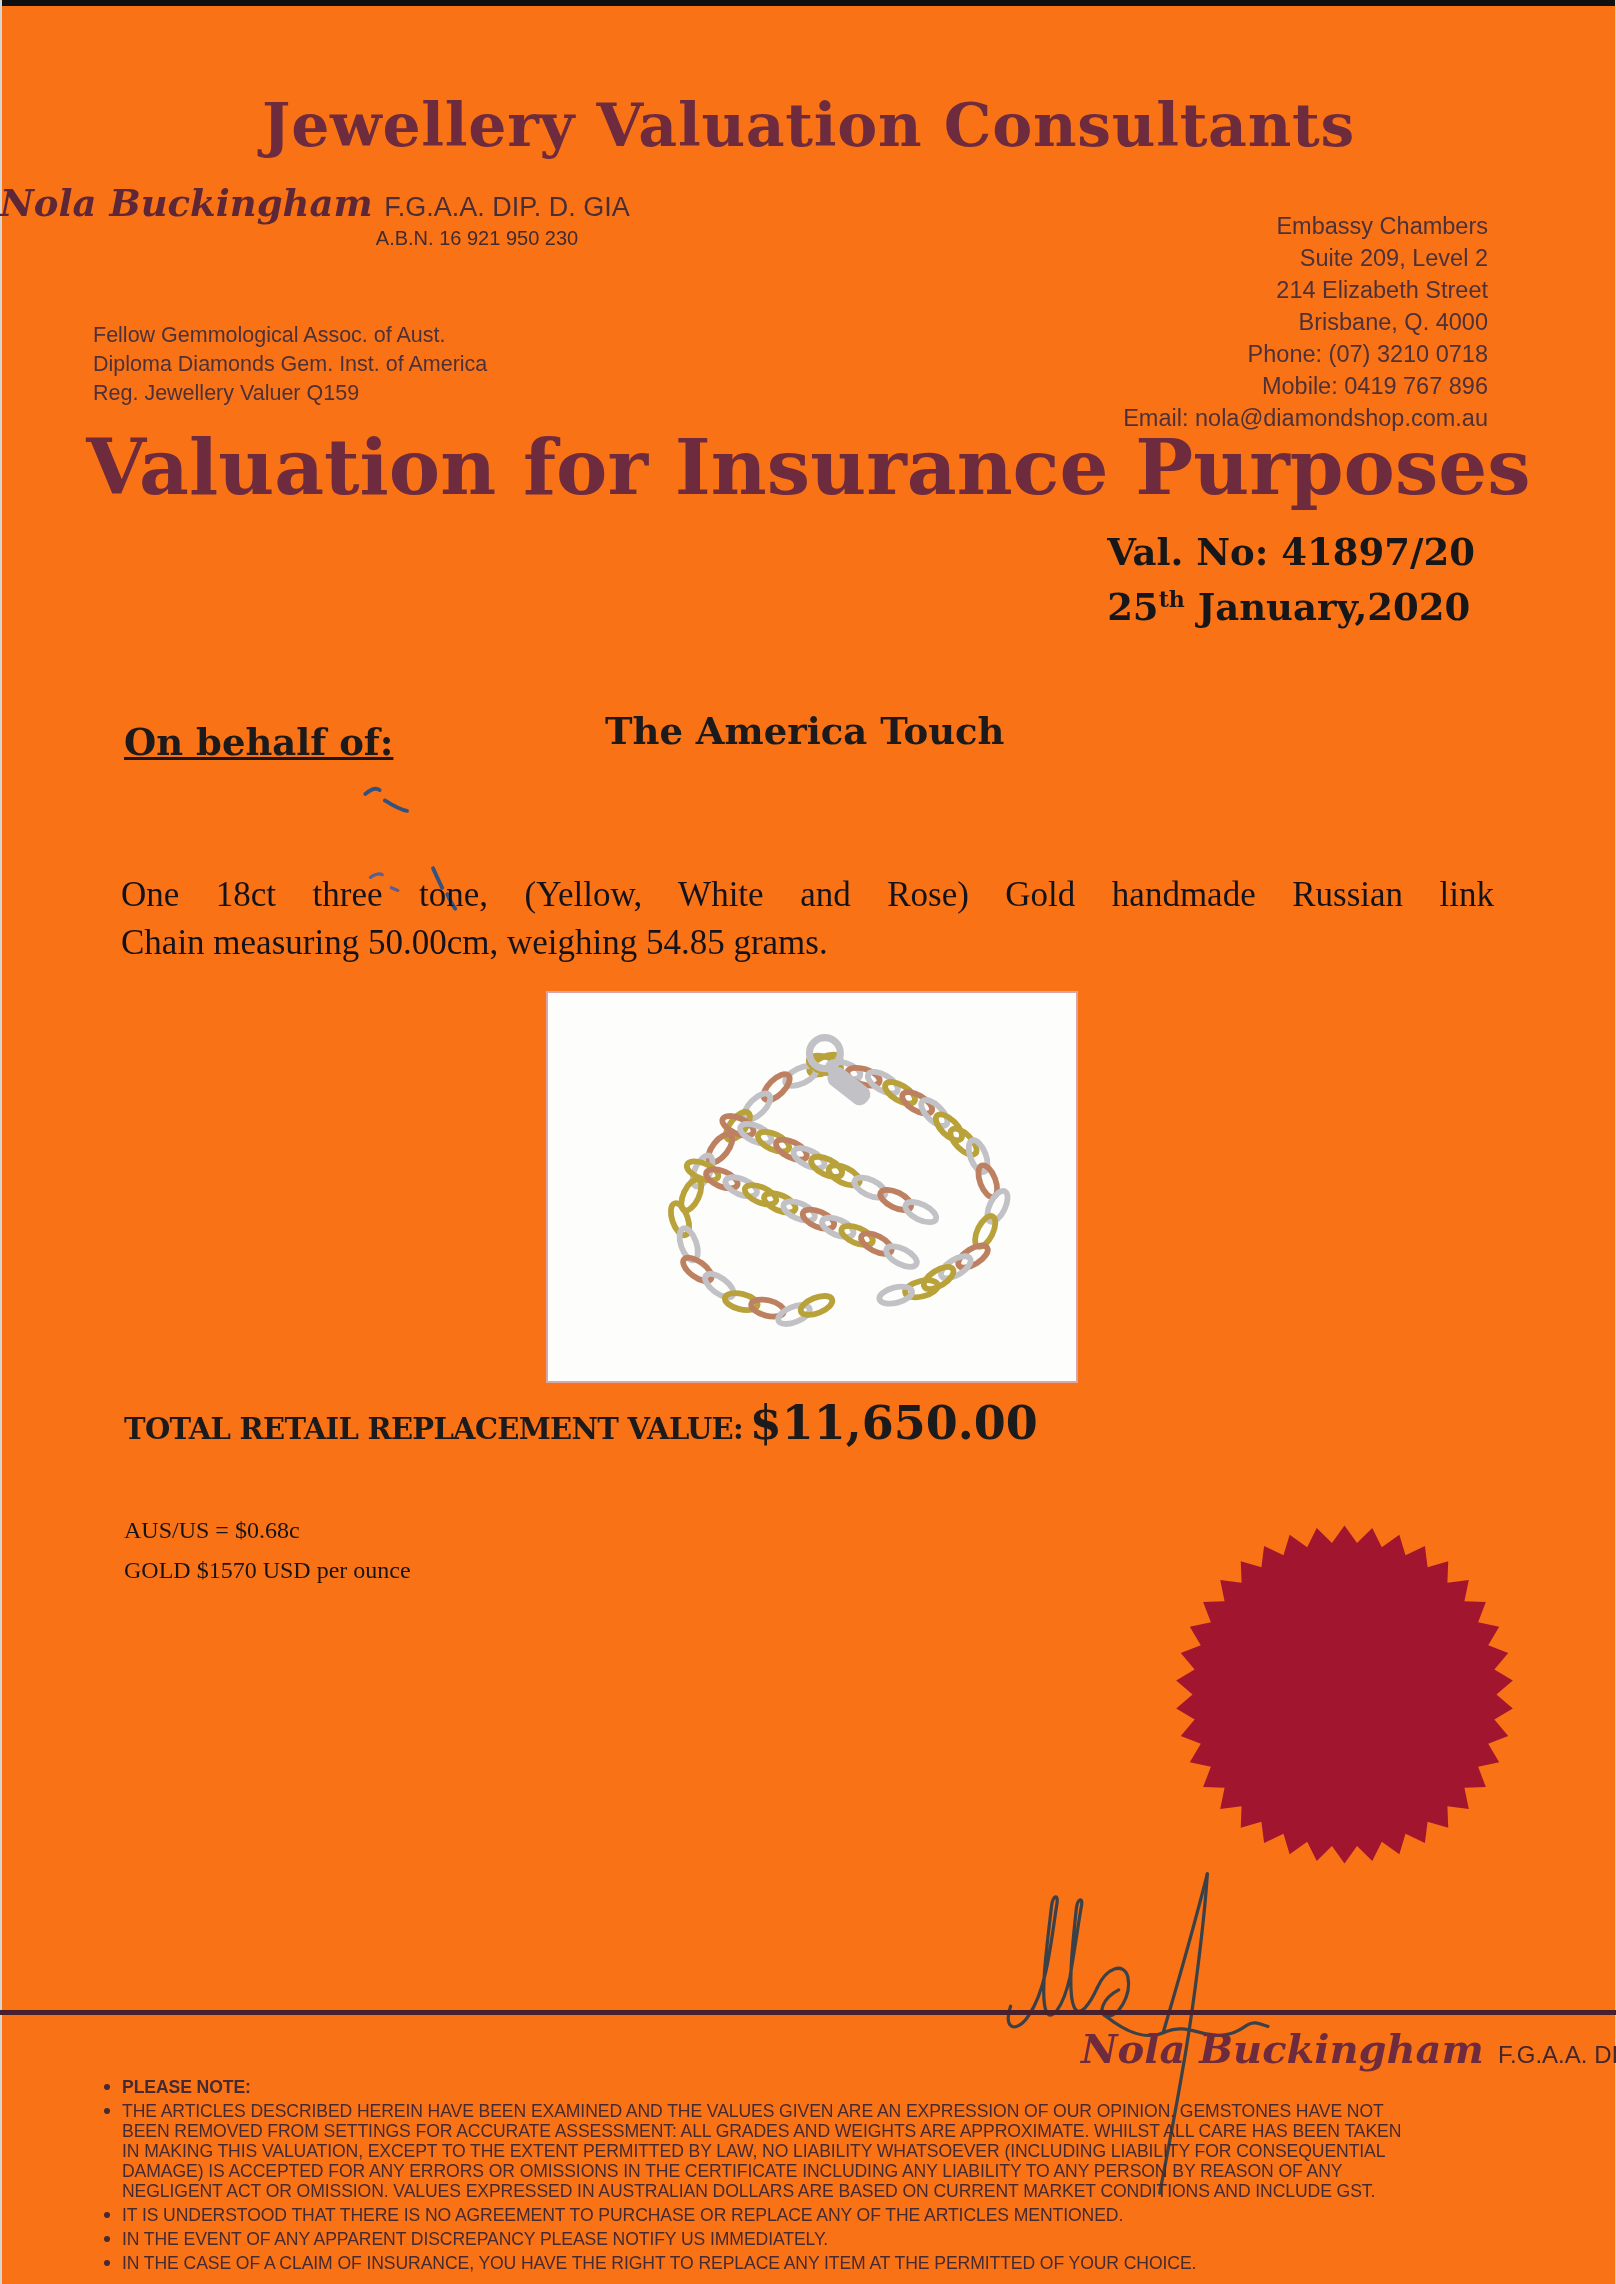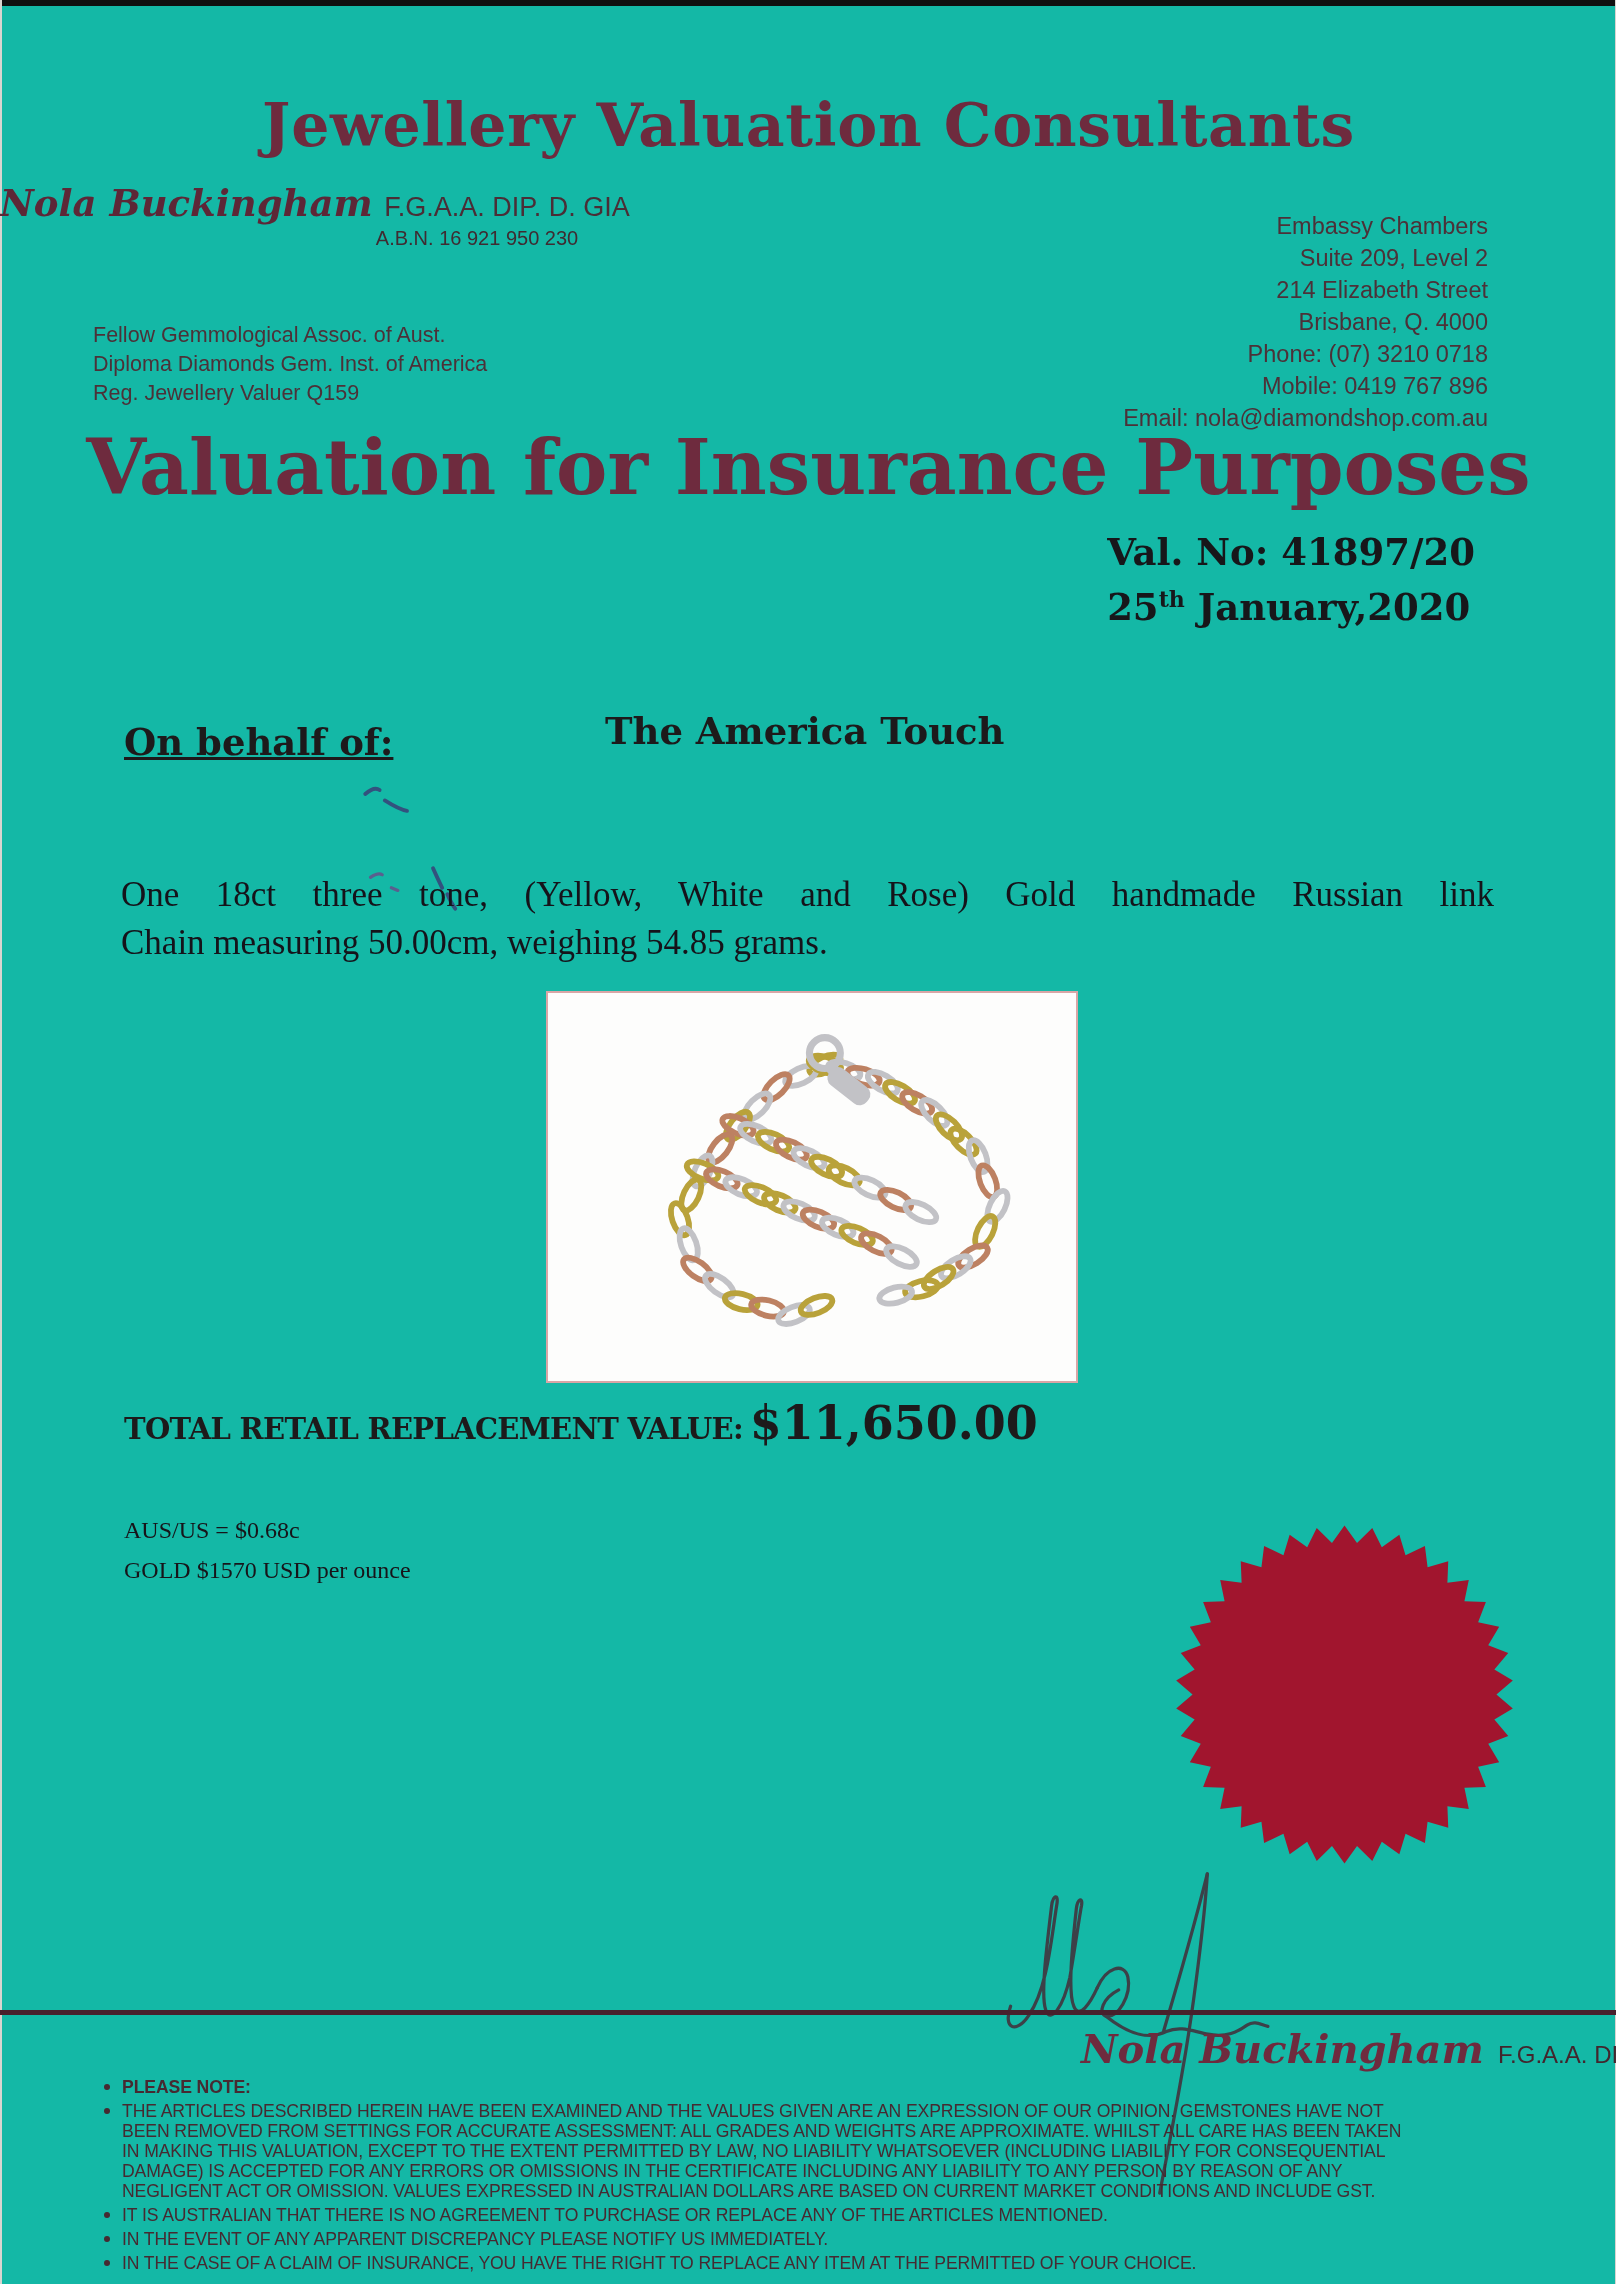--- a/index.html
+++ b/index.html
@@ -1,16 +1,16 @@
 <!DOCTYPE html>
 <html style="font-size:10.4px"><head>
 <meta charset="utf-8">
 <style>
   html,body{margin:0;padding:0;background:#e8e6e2;}
-  .page{position:relative;width:1617px;height:2284px;background:#14b8a6;overflow:hidden;
+  .page{position:relative;width:1617px;height:2284px;background:#f97316;overflow:hidden;
         font-family:"Liberation Serif", serif;color:#1d1a1b;}
   .scan-edge-top{position:absolute;left:0;top:0;width:100%;height:5.9px;background:#101010;}
   .scan-edge-left{position:absolute;left:0;top:0;width:2px;height:100%;background:#d8d5d0;}
   .scan-edge-right{position:absolute;right:0;top:0;width:2px;height:100%;background:#d8d5d0;}
 
   .masthead-title{position:absolute;left:0;top:90px;width:100%;text-align:center;
     font-family:"DejaVu Serif", serif;font-weight:700;font-size:60px;letter-spacing:0.7px;
     color:#6e2b3e;}
   .principal-line{position:absolute;left:0;top:181px;width:100%;text-align:left;color:#5d2737;}
   .principal-name{font-family:"DejaVu Serif", serif;font-style:italic;font-weight:700;font-size:37px;}
@@ -213,19 +213,19 @@
   <div class="sig-rule"></div>
 
   <div class="signatory">
     <span class="signatory-name">Nola Buckingham</span>
     <span class="signatory-quals">F.G.A.A. DIP. D.</span>
   </div>
 
   <div class="notes">
     <div class="note bold">PLEASE NOTE:</div>
     <div class="note">THE ARTICLES DESCRIBED HEREIN HAVE BEEN EXAMINED AND THE VALUES GIVEN ARE AN EXPRESSION OF OUR OPINION.  GEMSTONES HAVE NOT BEEN REMOVED FROM SETTINGS FOR ACCURATE ASSESSMENT: ALL GRADES AND WEIGHTS ARE APPROXIMATE.  WHILST ALL CARE HAS BEEN TAKEN IN MAKING THIS VALUATION, EXCEPT TO THE EXTENT PERMITTED BY LAW, NO LIABILITY WHATSOEVER (INCLUDING LIABILITY FOR CONSEQUENTIAL DAMAGE) IS ACCEPTED FOR ANY ERRORS OR OMISSIONS IN THE CERTIFICATE INCLUDING ANY LIABILITY TO ANY PERSON BY REASON OF ANY NEGLIGENT ACT OR OMISSION.  VALUES EXPRESSED IN AUSTRALIAN DOLLARS ARE BASED ON CURRENT MARKET CONDITIONS AND INCLUDE GST.</div>
-    <div class="note">IT IS AUSTRALIAN THAT THERE IS NO AGREEMENT TO PURCHASE OR REPLACE ANY OF THE ARTICLES MENTIONED.</div>
+    <div class="note">IT IS UNDERSTOOD THAT THERE IS NO AGREEMENT TO PURCHASE OR REPLACE ANY OF THE ARTICLES MENTIONED.</div>
     <div class="note">IN THE EVENT OF ANY APPARENT DISCREPANCY PLEASE NOTIFY US IMMEDIATELY.</div>
     <div class="note">IN THE CASE OF A CLAIM OF INSURANCE, YOU HAVE THE RIGHT TO REPLACE ANY ITEM AT THE PERMITTED OF YOUR CHOICE.</div>
   </div>
 
 </div>
 
 
 </body></html>

